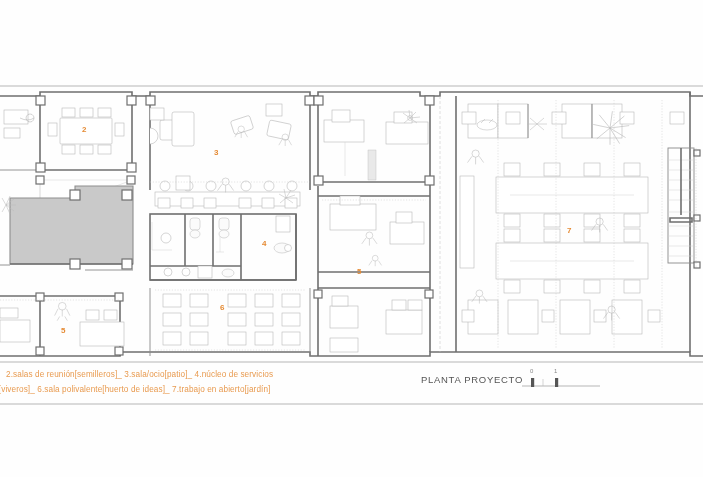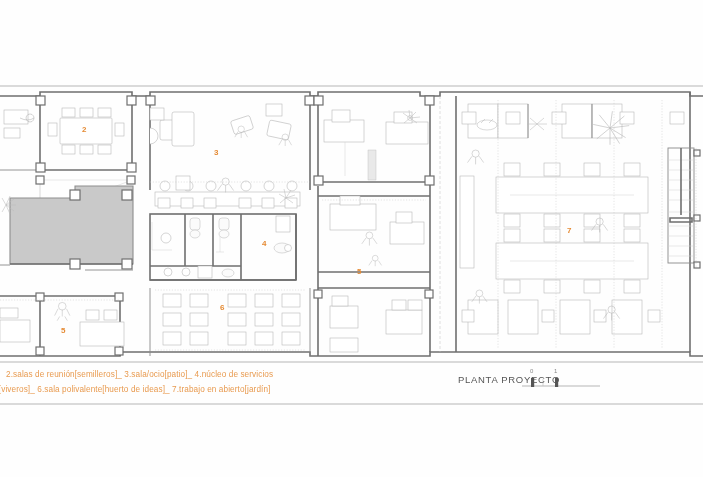--- a/index.html
+++ b/index.html
@@ -41,21 +41,20 @@
     line-height:14px;
   }
   #legend{left:2px;top:368px;width:330px;}
   #legend .l2{position:absolute;left:-12px;top:15px;}
   #legend .l1{position:absolute;left:4px;top:0px;}
 
   #planta-title{
     position:absolute;left:421px;top:374px;
     font-size:9.5px;color:#555555;letter-spacing:0.7px;
     font-family:"Liberation Sans",sans-serif;
-    margin-left:37px;
   }
   .scale-num{
     position:absolute;font-size:6px;color:#888888;
     font-family:"Liberation Sans",sans-serif;
   }
 </style>
 </head>
 <body>
 
 <div id="sheet">

